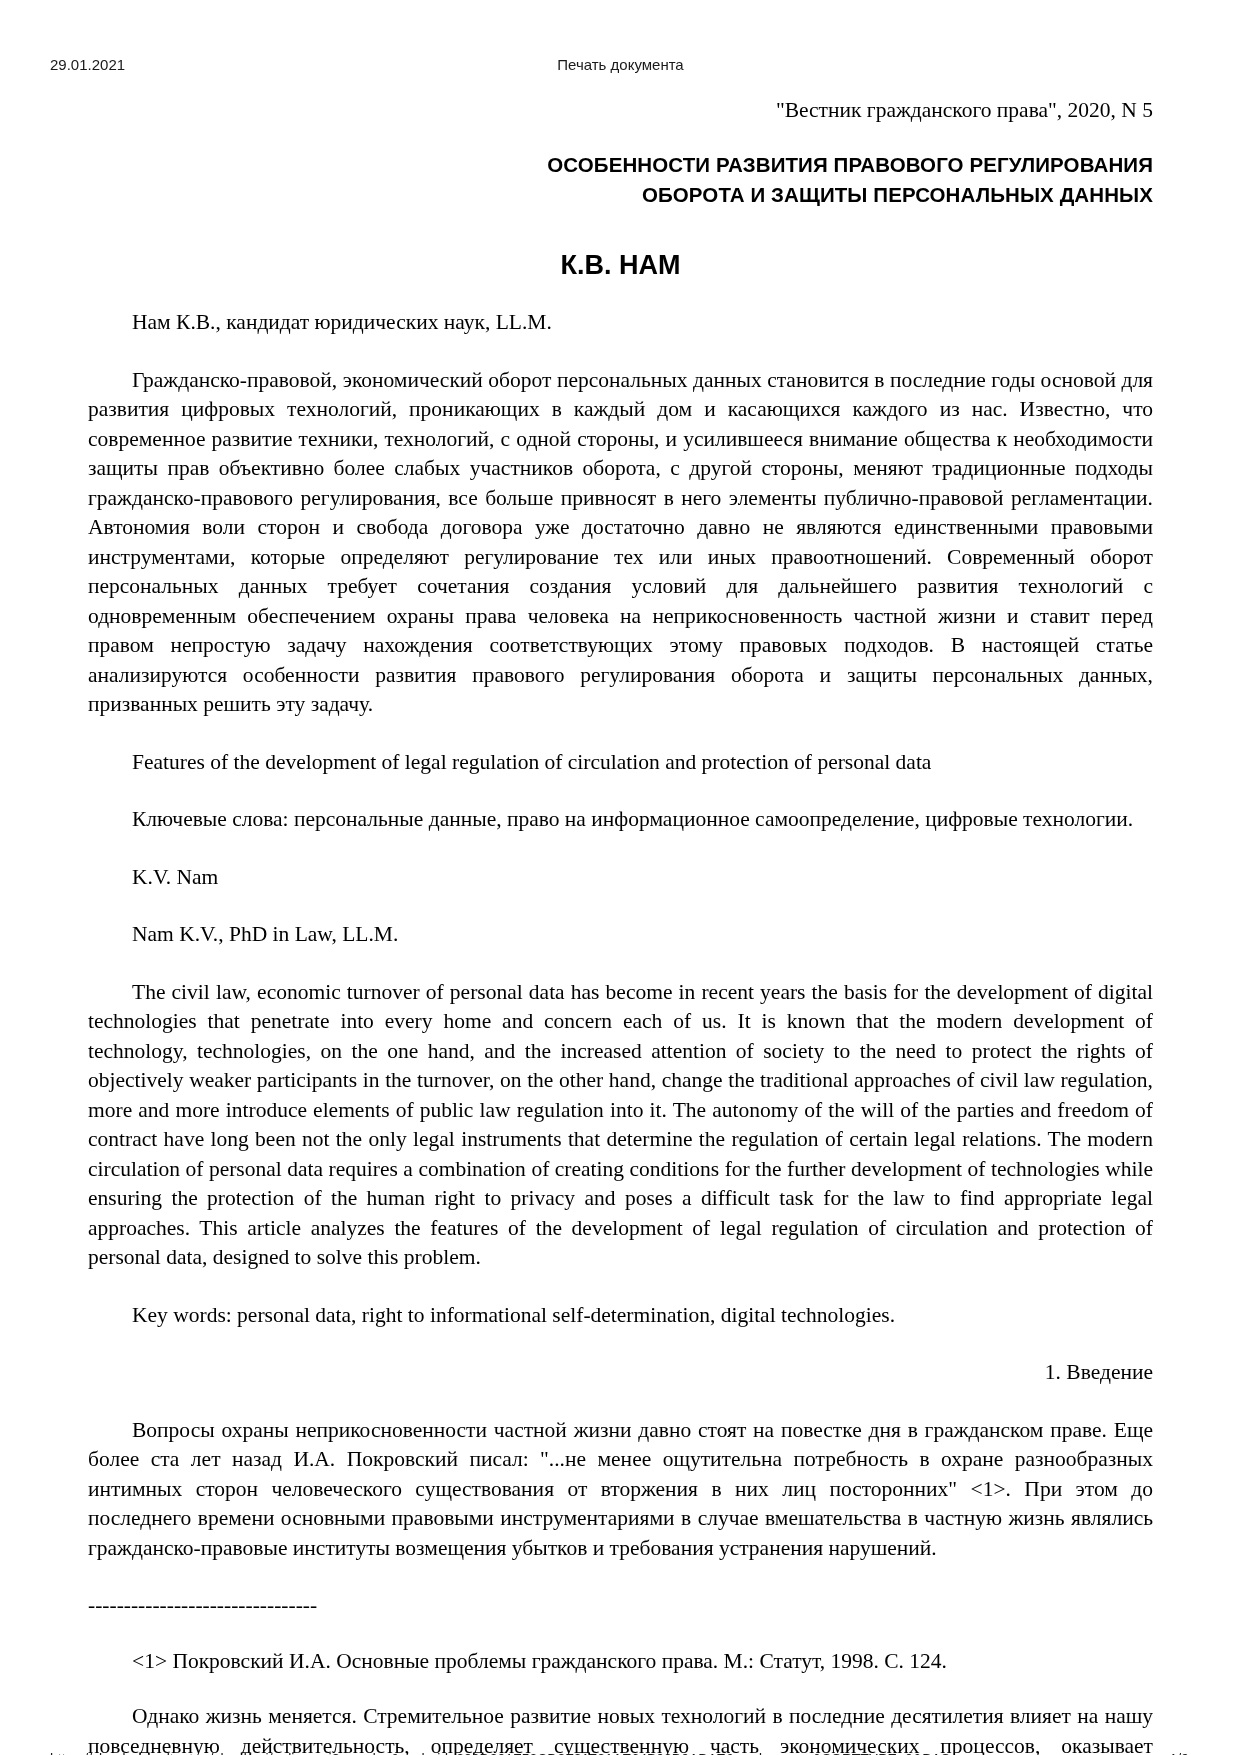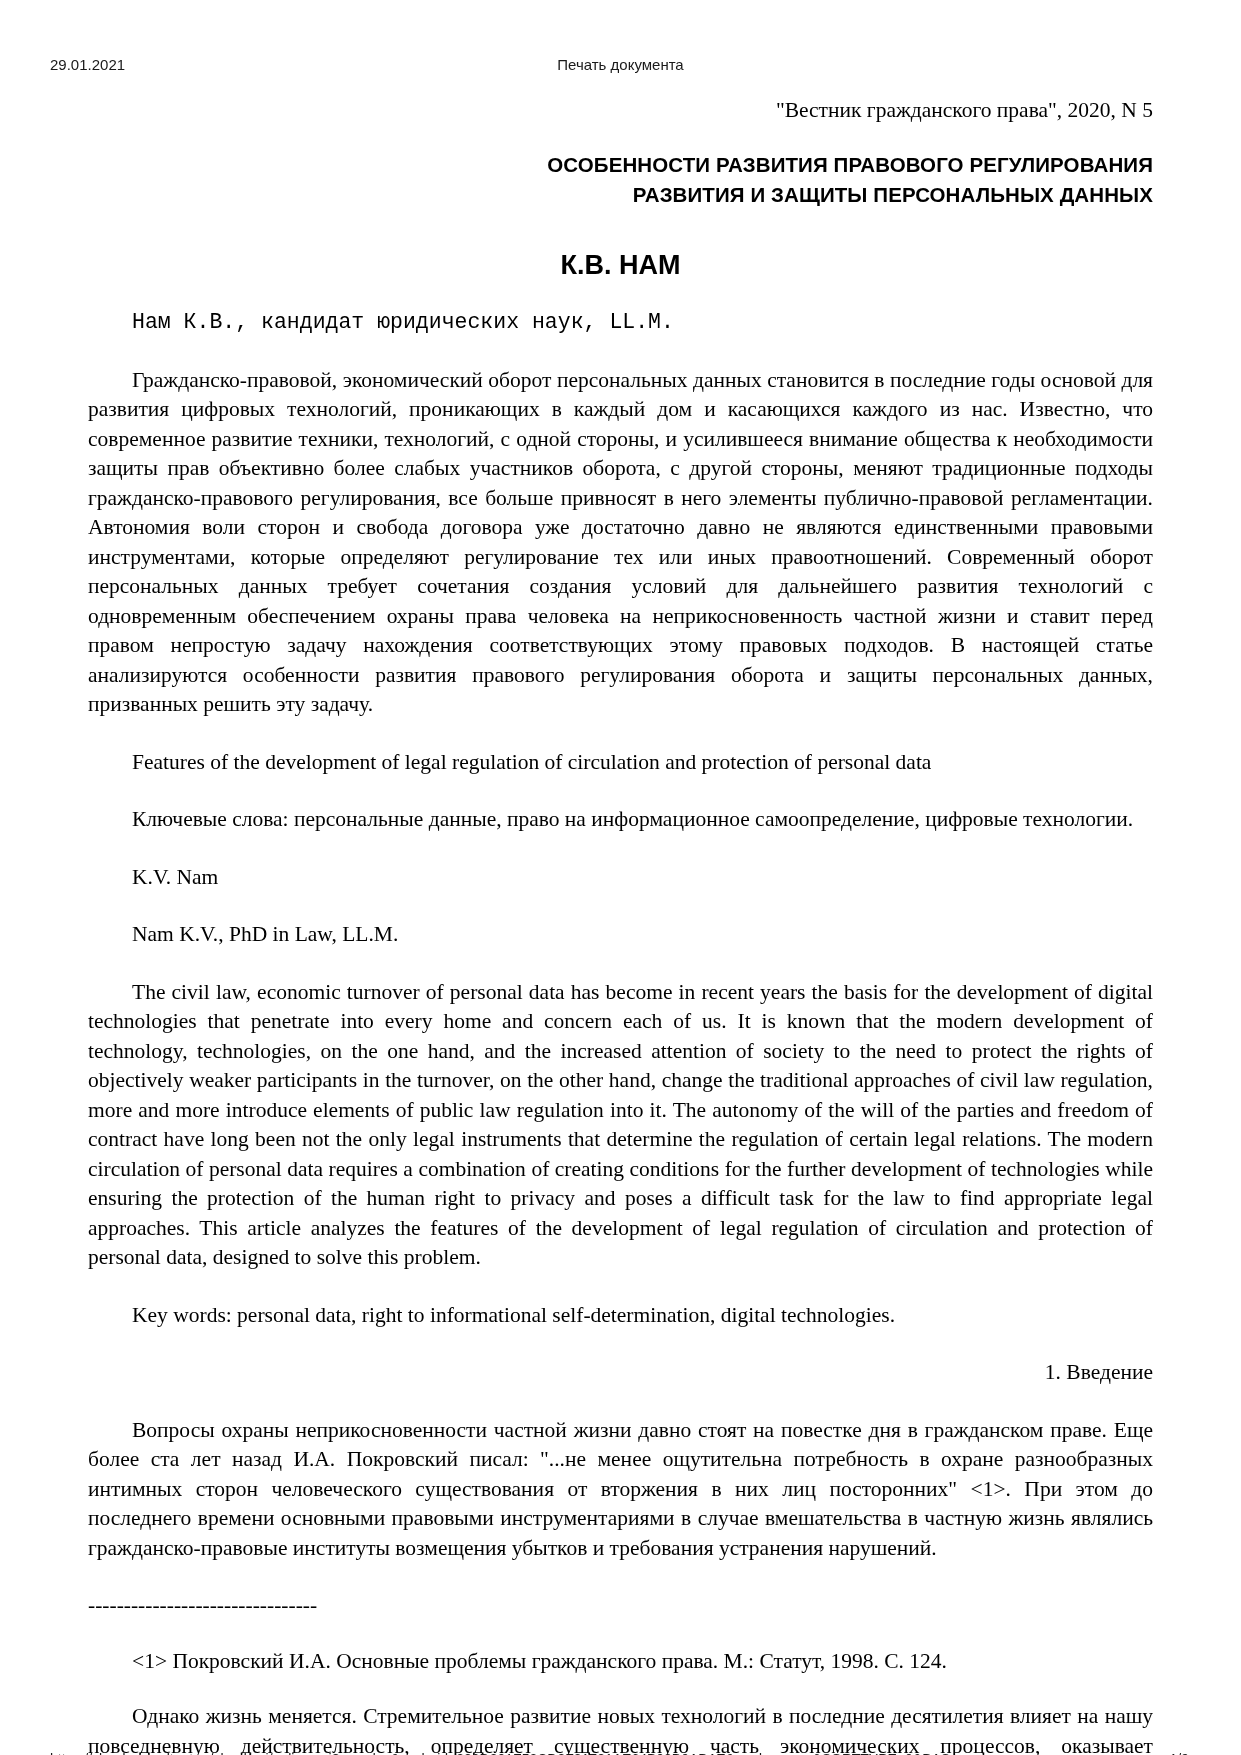--- a/index.html
+++ b/index.html
@@ -90,21 +90,21 @@
   }
 
   p.body {
     font-size: 21.5px;
     line-height: 29.5px;
     text-align: justify;
     text-justify: inter-word;
     margin: 0;
     hyphens: none;
   }
-  p.gap-l { margin-top: 30px; font-family: Liberation Mono, monospace; }
+  p.gap-l { margin-top: 30px; }
   p.gap-m { margin-top: 28px; }
   p.gap-s { margin-top: 26px; }
   p.indent { text-indent: 44px; }
 
   p.center {
     text-align: right;
     text-indent: 0;
   }
 
   .fnrule {
@@ -148,21 +148,21 @@
     <span class="rh-date">29.01.2021</span>
     <span class="rh-title">Печать документа</span>
   </div>
 
   <div class="content">
 
     <p class="journal-line">"Вестник гражданского права", 2020, N 5</p>
 
     <h1 class="doc-title">
       <span class="tl">ОСОБЕННОСТИ РАЗВИТИЯ ПРАВОВОГО РЕГУЛИРОВАНИЯ</span>
-      <span class="tl">РАЗВИТИЯ И ЗАЩИТЫ ПЕРСОНАЛЬНЫХ ДАННЫХ</span>
+      <span class="tl">ОБОРОТА И ЗАЩИТЫ ПЕРСОНАЛЬНЫХ ДАННЫХ</span>
     </h1>
 
     <div class="author-head">К.В. НАМ</div>
 
     <p class="body indent gap-l">Нам К.В., кандидат юридических наук, LL.M.</p>
 
     <p class="body indent gap-m">Гражданско-правовой, экономический оборот персональных данных становится в последние годы основой для развития цифровых технологий, проникающих в каждый дом и касающихся каждого из нас. Известно, что современное развитие техники, технологий, с одной стороны, и усилившееся внимание общества к необходимости защиты прав объективно более слабых участников оборота, с другой стороны, меняют традиционные подходы гражданско-правового регулирования, все больше привносят в него элементы публично-правовой регламентации. Автономия воли сторон и свобода договора уже достаточно давно не являются единственными правовыми инструментами, которые определяют регулирование тех или иных правоотношений. Современный оборот персональных данных требует сочетания создания условий для дальнейшего развития технологий с одновременным обеспечением охраны права человека на неприкосновенность частной жизни и ставит перед правом непростую задачу нахождения соответствующих этому правовых подходов. В настоящей статье анализируются особенности развития правового регулирования оборота и защиты персональных данных, призванных решить эту задачу.</p>
 
     <p class="body indent gap-m">Features of the development of legal regulation of circulation and protection of personal data</p>
 

